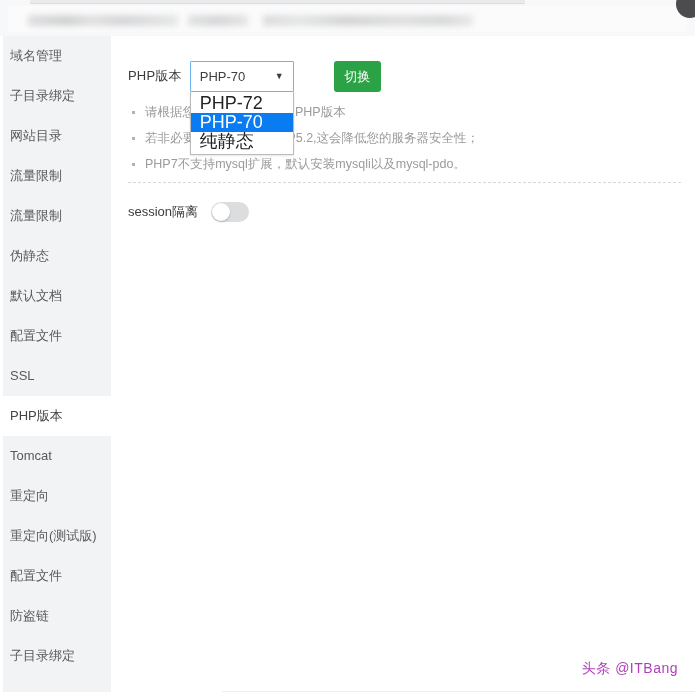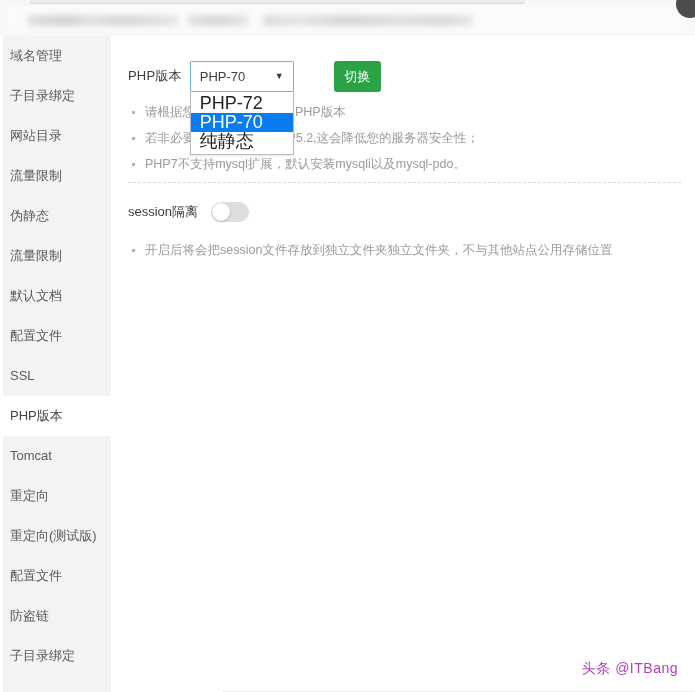--- a/index.html
+++ b/index.html
@@ -295,22 +295,22 @@
   </div>
 
   <div id="content-area">
 
     <nav id="sidebar">
       <div id="sidebar-edge"></div>
       <div class="nav-item"><span>域名管理</span></div>
       <div class="nav-item"><span>子目录绑定</span></div>
       <div class="nav-item"><span>网站目录</span></div>
       <div class="nav-item"><span>流量限制</span></div>
+      <div class="nav-item"><span>流量限制</span></div>
       <div class="nav-item"><span>伪静态</span></div>
-      <div class="nav-item"><span>流量限制</span></div>
       <div class="nav-item"><span>默认文档</span></div>
       <div class="nav-item"><span>配置文件</span></div>
       <div class="nav-item"><span>SSL</span></div>
       <div class="nav-item active"><span>PHP版本</span></div>
       <div class="nav-item"><span>Tomcat</span></div>
       <div class="nav-item"><span>重定向</span></div>
       <div class="nav-item"><span>重定向(测试版)</span></div>
       <div class="nav-item"><span>配置文件</span></div>
       <div class="nav-item"><span>防盗链</span></div>
       <div class="nav-item"><span>子目录绑定</span></div>
@@ -346,21 +346,20 @@
       <div id="divider"></div>
 
       <div id="session-row">
         <span id="session-label">session隔离</span>
         <div id="session-toggle">
           <div id="session-toggle-knob"></div>
         </div>
       </div>
 
       <ul class="tip-list" id="session-tips">
-        <li>开启后将会把session文件存放到独立文件夹独立文件夹，不与其他站点公用存储位置</li>
       </ul>
 
       <div id="footer-rule"></div>
       <div id="watermark">头条 @ITBang</div>
 
     </section>
   </div>
 </div>
 
 </body></html>

